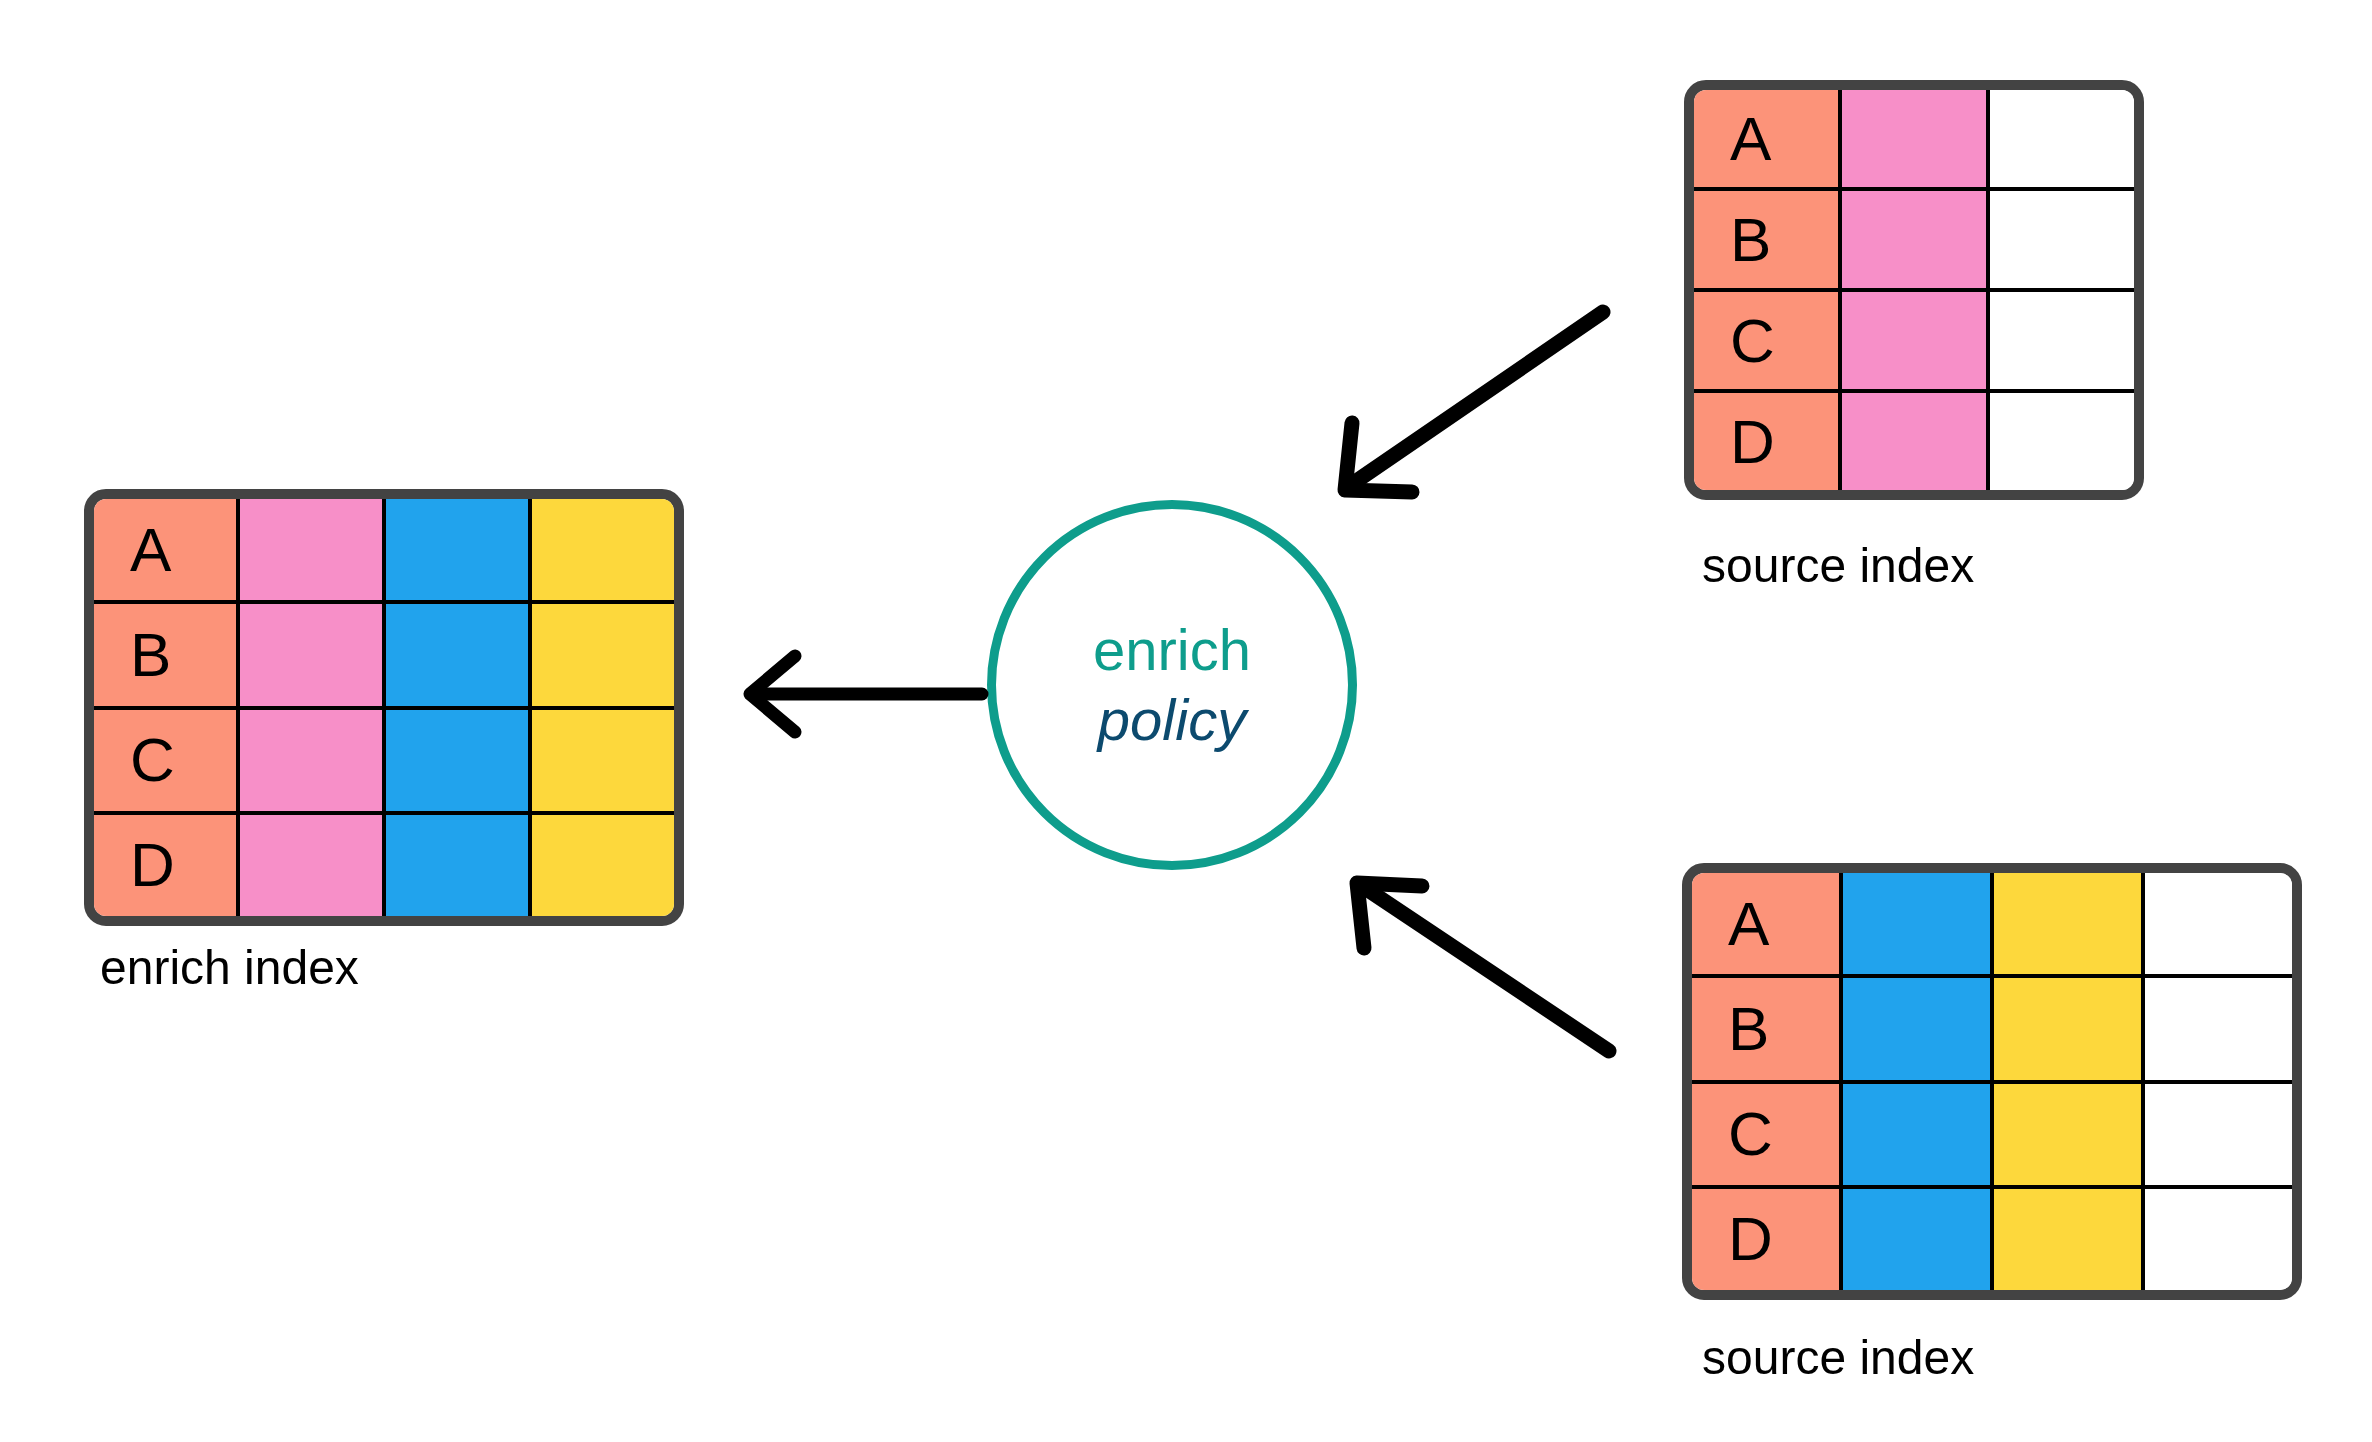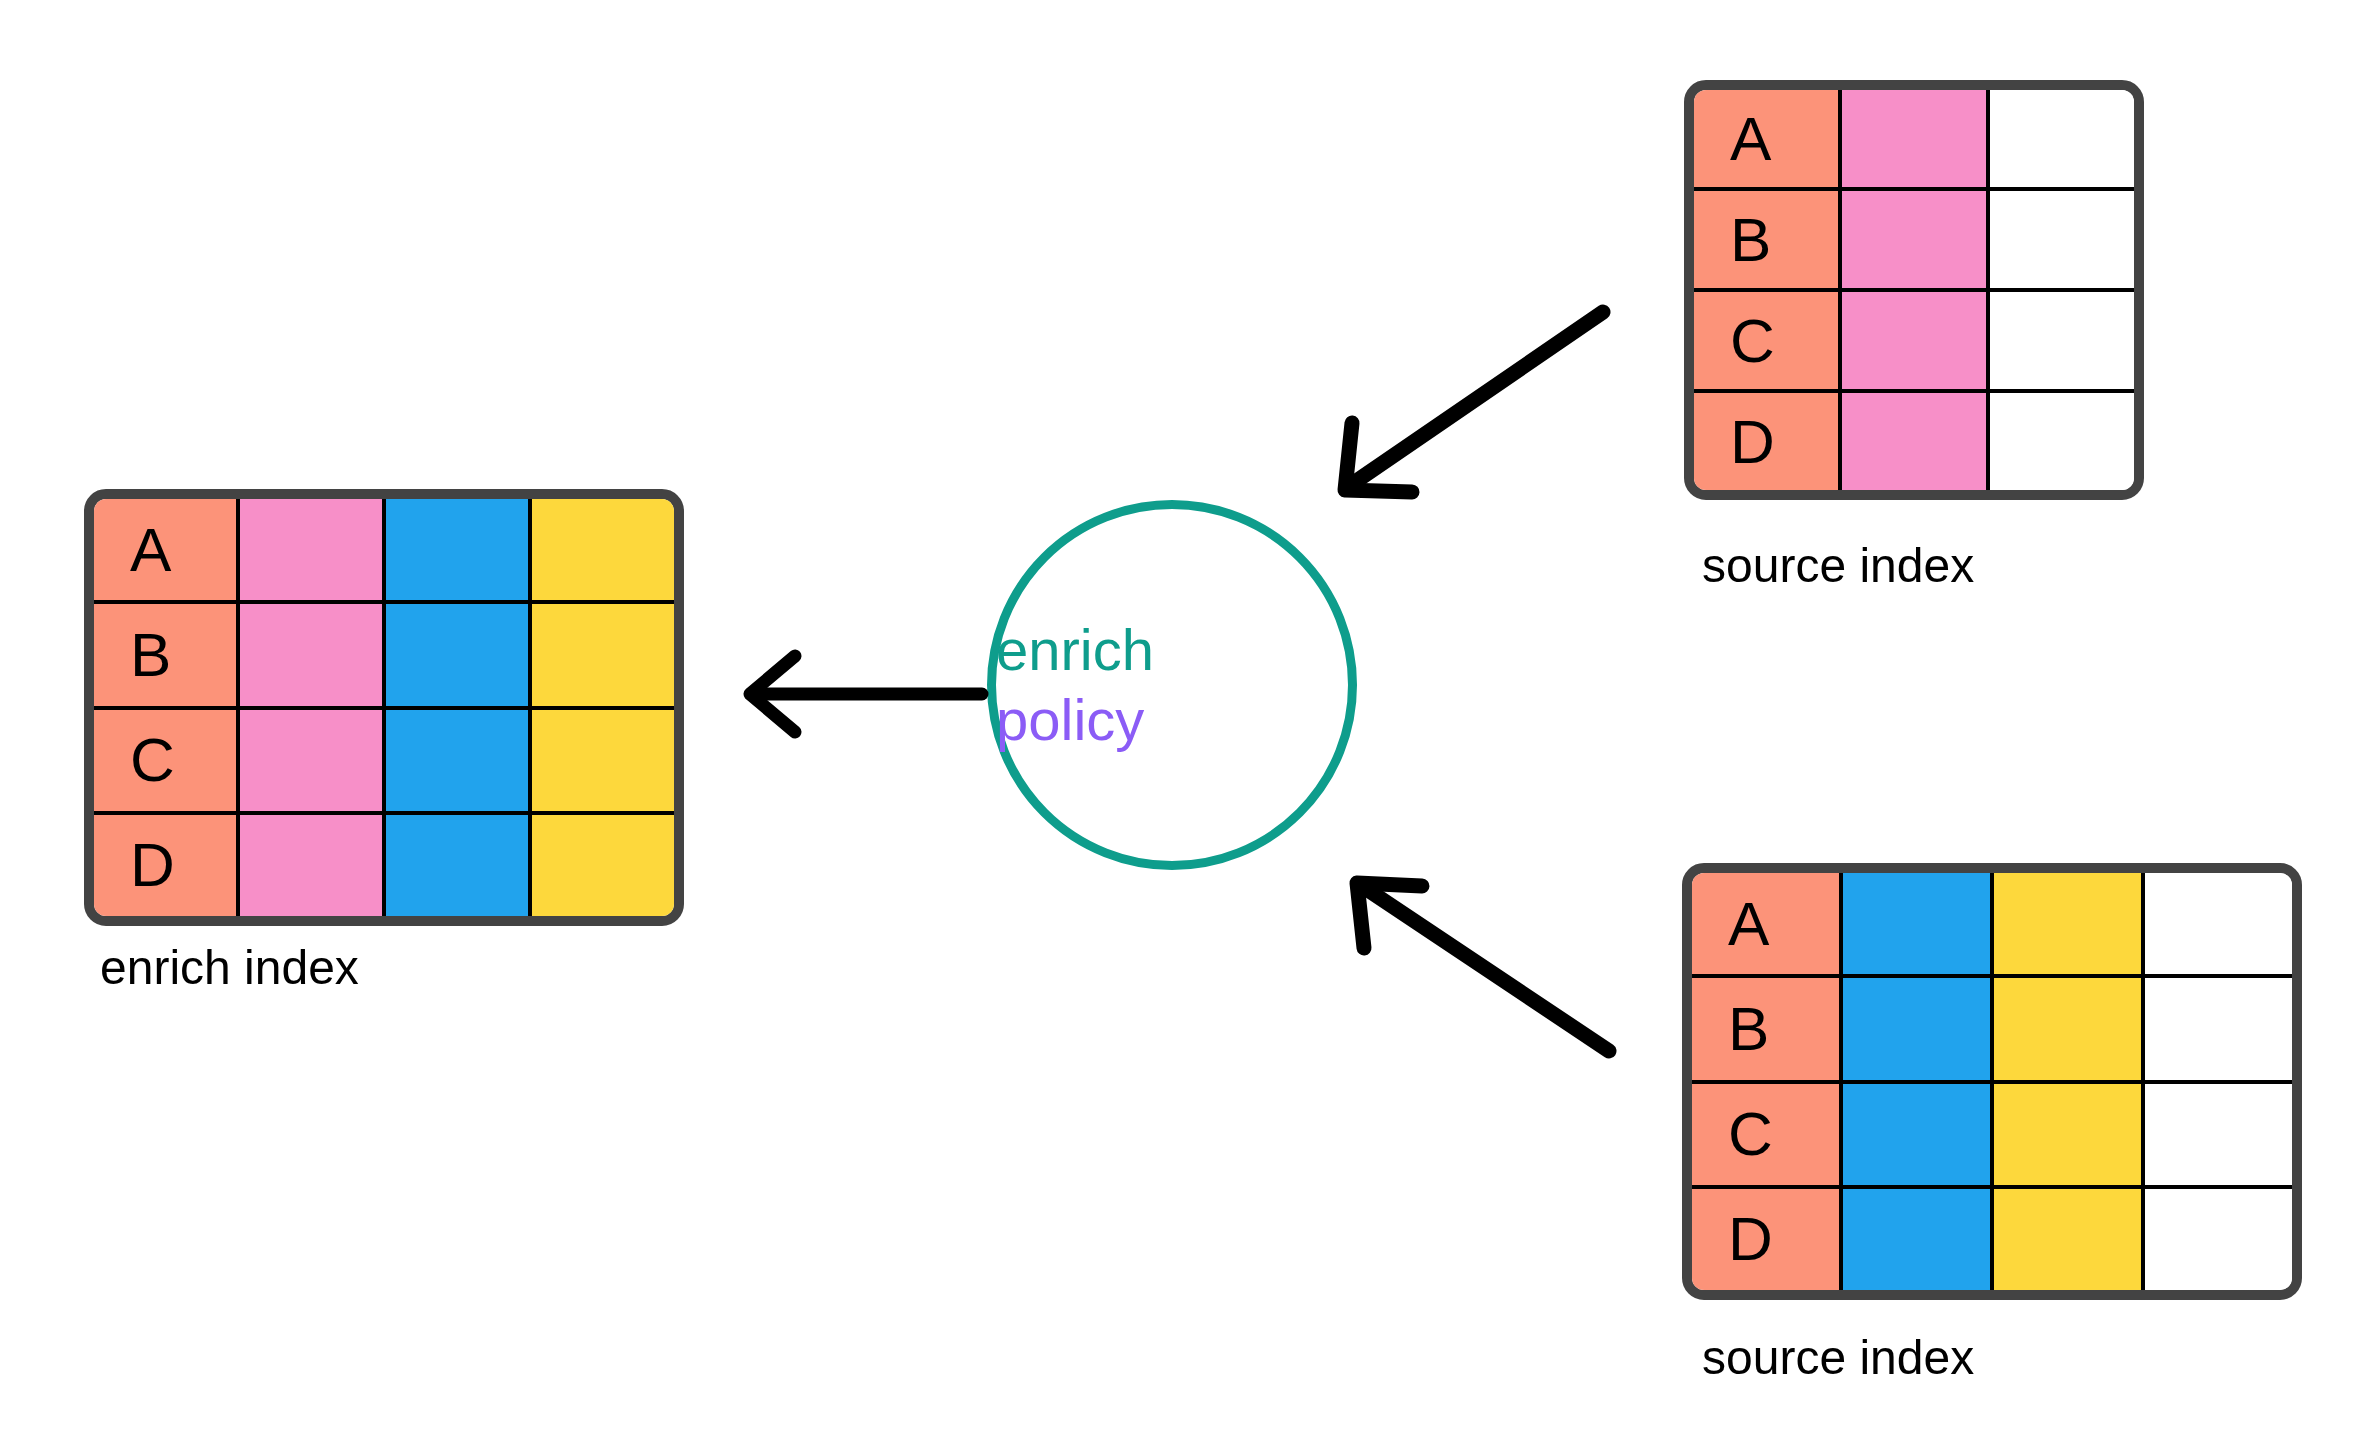--- a/index.html
+++ b/index.html
@@ -67,20 +67,21 @@
   }
 
   
   .policy-circle {
     position: absolute;
     box-sizing: border-box;
     border-radius: 50%;
     background: #ffffff;
     display: flex;
     flex-direction: column;
+    align-items: center;
     justify-content: center;
   }
   .policy-line {
     font-size: 58px;
     line-height: 1.2;
     white-space: nowrap;
     font-family: "Liberation Sans", sans-serif;
   }
 
   
@@ -208,21 +209,21 @@
       <div class="tbl-cell" style="background:#21A3ED;"></div>
       <div class="tbl-cell" style="background:#FDD83C;"></div>
       <div class="tbl-cell" style="background:#FFFFFF;"></div>
     </div>
   </div>
 
   <div class="caption" style="left:1702px; top:1330px;">source index</div>
 
   <div class="policy-circle" style="left:987px; top:500px; width:370px; height:370px; border:9px solid #0E9D8C;">
     <div class="policy-line" style="color:#0E9D8C;">enrich</div>
-    <div class="policy-line" style="color:#8b5cf6;">policy</div>
+    <div class="policy-line" style="color:#0c4a6e;font-style:italic;">policy</div>
   </div>
 
   <svg class="arrow-svg" style="left:720px; top:640px;" width="280" height="120" viewBox="0 0 280 120">
     <g stroke="#000000" stroke-width="13" fill="none" stroke-linecap="round" stroke-linejoin="round">
       <line x1="262" y1="54" x2="40" y2="54"></line>
       <polyline points="75,16 30,54 75,92"></polyline>
     </g>
   </svg>
 
   <svg class="arrow-svg" style="left:1320px; top:300px;" width="300" height="210" viewBox="0 0 300 210">

